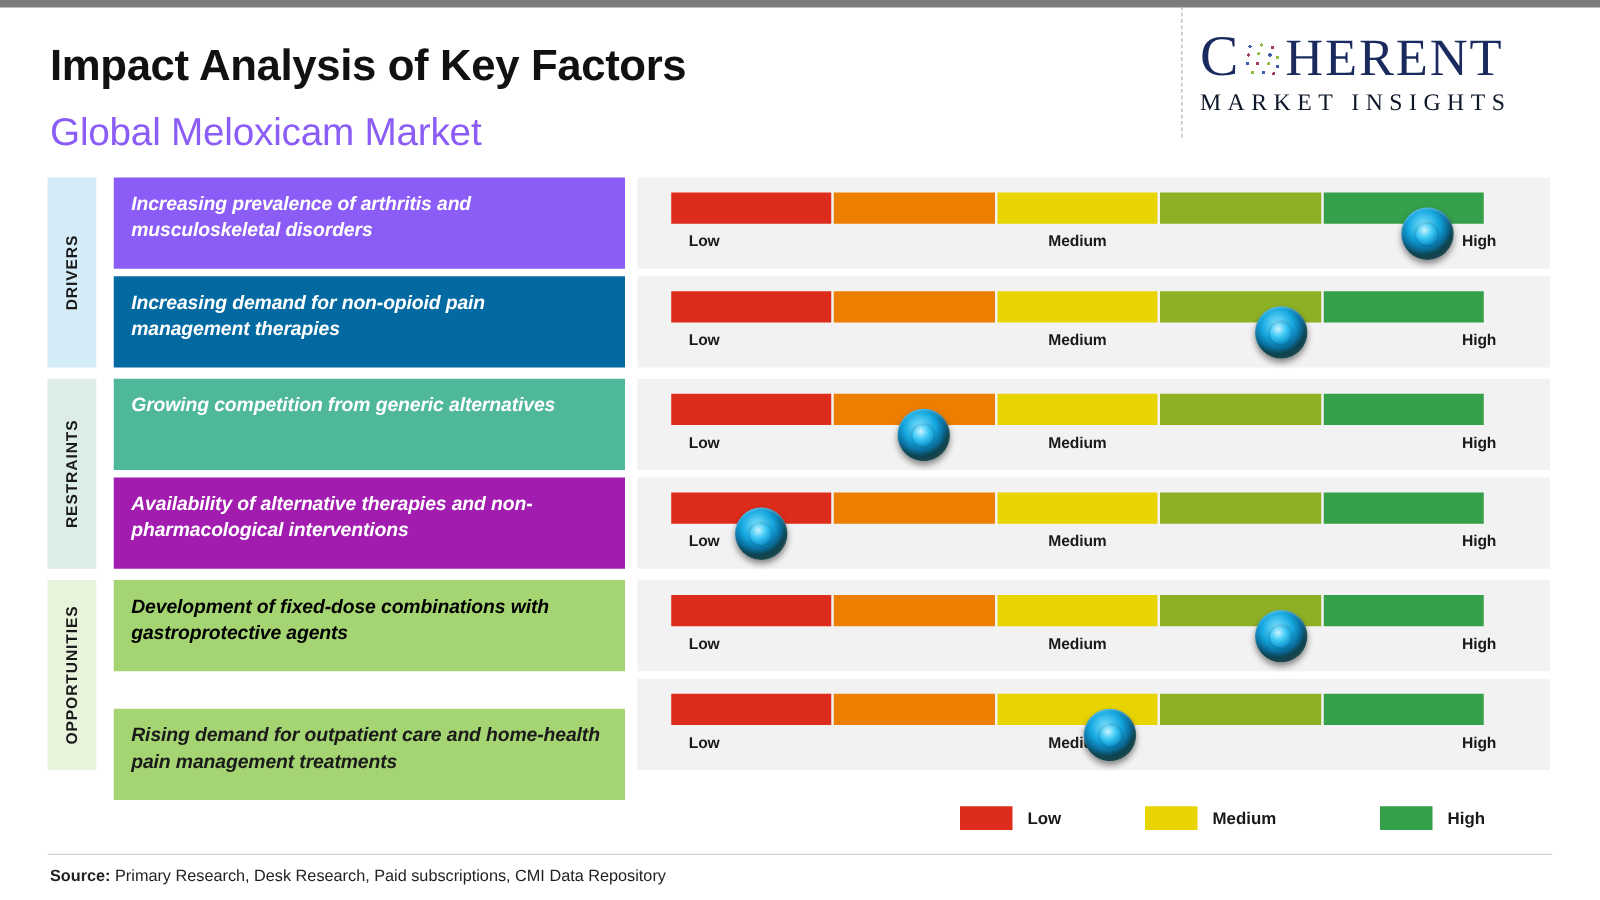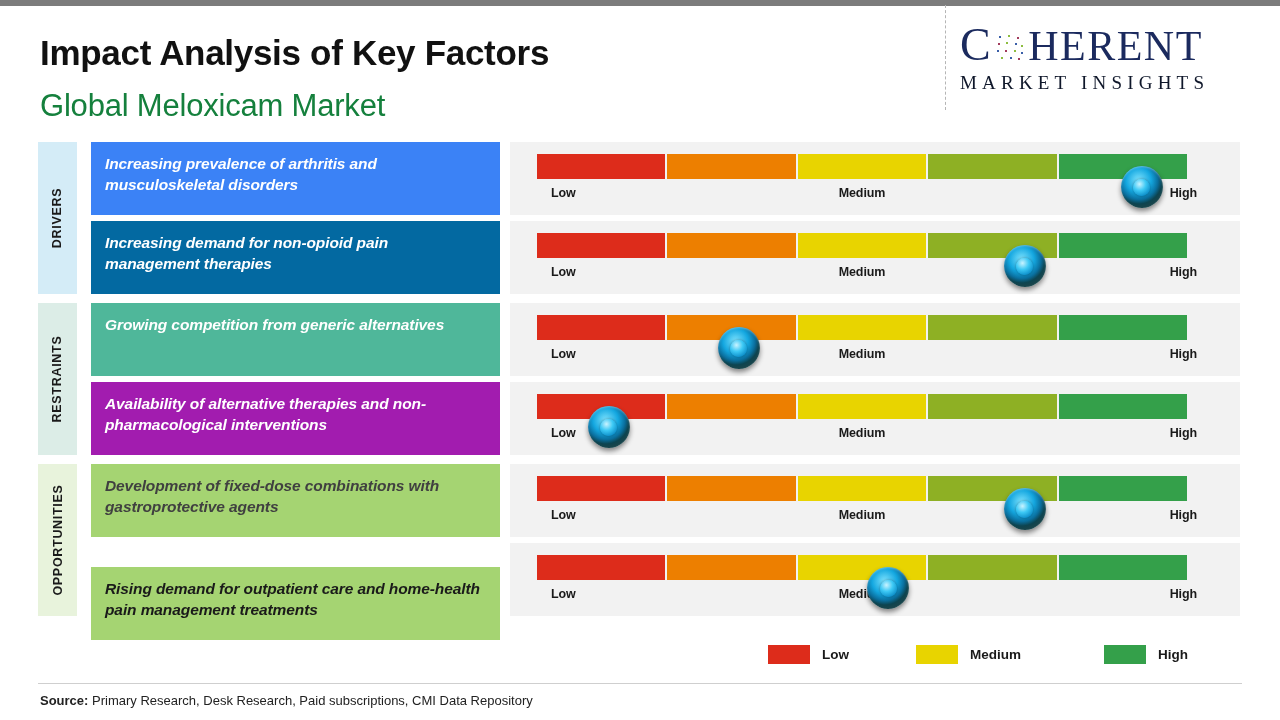--- a/index.html
+++ b/index.html
@@ -15,21 +15,21 @@
   .top-strip { position:absolute; left:0; top:0; width:1280px; height:6px; background:#7c7c7c; }
 
   
   .title-main {
     position:absolute; left:40px; top:33px;
     font-size:35px; font-weight:bold; color:#111; letter-spacing:-0.3px;
     white-space:nowrap;
   }
   .title-sub {
     position:absolute; left:40px; top:88px;
-    font-size:31px; font-weight:400; color:#15803d; letter-spacing:-0.2px;
+    font-size:31px; font-weight:400; color:#8b5cf6; letter-spacing:-0.2px;
     white-space:nowrap;
   }
 
   .divider-dashed {
     position:absolute; left:945px; top:5px; width:0; height:105px;
     border-left:1px dashed #b5b5b5;
   }
 
   
   .logo { position:absolute; left:960px; top:22px; width:300px; height:80px; }
@@ -172,21 +172,21 @@
 
   <div class="rows">
 
     <div class="grp">
       <div class="cat-tab" style="background:#D4ECF7;">
         <span>DRIVERS</span>
       </div>
       <div class="grp-rows">
 
         <div class="frow">
-          <div class="fbox" style="background:#3b82f6;">Increasing prevalence of arthritis and musculoskeletal disorders</div>
+          <div class="fbox" style="background:#8b5cf6;">Increasing prevalence of arthritis and musculoskeletal disorders</div>
           <div class="gauge-panel">
             <div class="bar">
               <div class="seg" style="background:#DD2C1B;"></div>
               <div class="seg" style="background:#ED7F00;"></div>
               <div class="seg" style="background:#E8D400;"></div>
               <div class="seg" style="background:#8EB024;"></div>
               <div class="seg" style="background:#34A04A;"></div>
             </div>
             <div class="knob" style="left:calc(27px + 650px * 0.93);"></div>
             <div class="scale-labels">
@@ -266,21 +266,21 @@
       </div>
     </div>
 
     <div class="grp">
       <div class="cat-tab" style="background:#E8F3DC;">
         <span>OPPORTUNITIES</span>
       </div>
       <div class="grp-rows">
 
         <div class="frow">
-          <div class="fbox" style="background:#A5D472; color:#404040;">Development of fixed-dose combinations with gastroprotective agents</div>
+          <div class="fbox" style="background:#A5D472; color:#000000;">Development of fixed-dose combinations with gastroprotective agents</div>
           <div class="gauge-panel">
             <div class="bar">
               <div class="seg" style="background:#DD2C1B;"></div>
               <div class="seg" style="background:#ED7F00;"></div>
               <div class="seg" style="background:#E8D400;"></div>
               <div class="seg" style="background:#8EB024;"></div>
               <div class="seg" style="background:#34A04A;"></div>
             </div>
             <div class="knob" style="left:calc(27px + 650px * 0.75);"></div>
             <div class="scale-labels">

